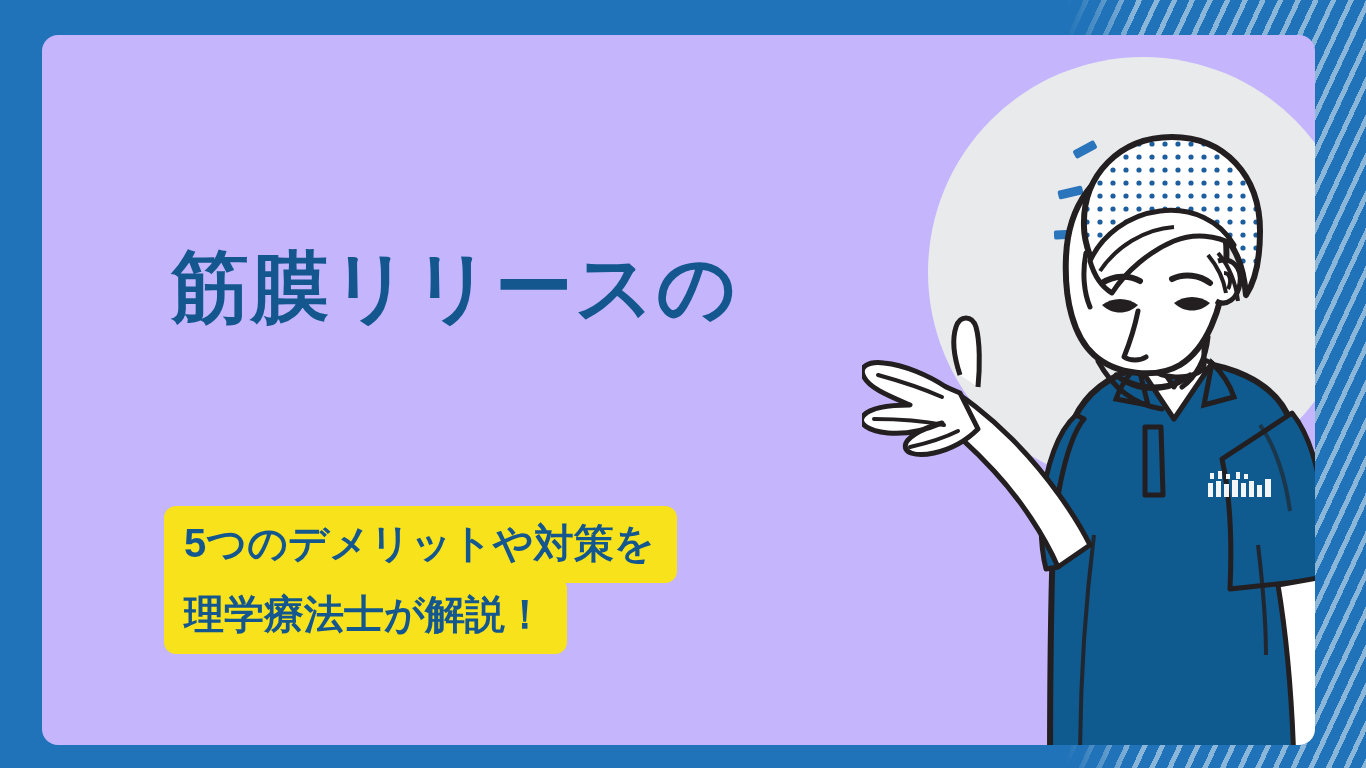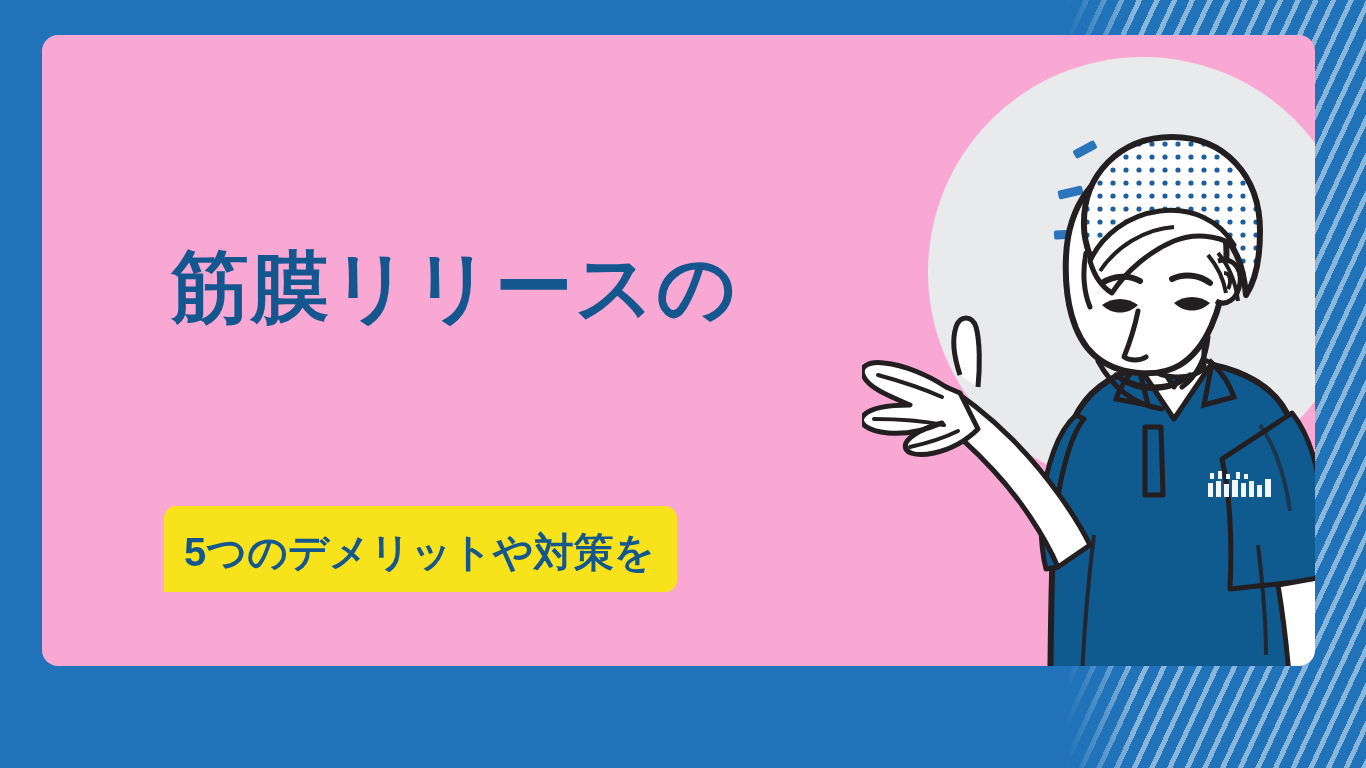--- a/index.html
+++ b/index.html
@@ -17,22 +17,22 @@
       repeating-linear-gradient(115deg,
         rgba(255,255,255,.48) 0px, rgba(255,255,255,.48) 5px,
         rgba(255,255,255,0) 5px, rgba(255,255,255,0) 16px);
     -webkit-mask-image:linear-gradient(to right, rgba(0,0,0,0) 0px, rgba(0,0,0,1) 70px);
             mask-image:linear-gradient(to right, rgba(0,0,0,0) 0px, rgba(0,0,0,1) 70px);
     pointer-events:none;
   }
 
   
   .card{
-    position:absolute;left:42px;top:35px;width:1273px;height:631px;
-    background:#f9a8d4;border-radius:16px;overflow:hidden;
+    position:absolute;left:42px;top:35px;width:1273px;height:710px;
+    background:#c4b5fd;border-radius:16px;overflow:hidden;
   }
 
   
   .grey-circle{
     position:absolute;left:886px;top:22px;width:430px;height:430px;
     border-radius:50%;background:#e9eaec;
   }
 
   
   .headline{
@@ -47,21 +47,21 @@
 
   
   .sub{
     position:absolute;left:122px;top:471px;width:760px;
     font-weight:bold;font-size:40px;line-height:62px;color:#14578f;
     white-space:nowrap;
   }
   .sub span{
     display:block;width:max-content;
     background:#f7e21c;
-    padding:15px 22px 9px 20px;
+    padding:6px 22px 9px 20px;
     border-radius:12px;
     text-align:right;
   }
   .sub .s1{border-bottom-left-radius:0;}
   .sub .s2{margin-top:-6px;border-top-left-radius:0;}
 
   
   .dash{position:absolute;background:#2a75bb;border-radius:2px;}
   .dash.d1{left:1031px;top:110px;width:24px;height:9px;transform:rotate(-28deg);}
   .dash.d2{left:1016px;top:153px;width:25px;height:9px;transform:rotate(-13deg);}
@@ -81,20 +81,21 @@
   <div class="card">
 
     <div class="grey-circle"></div>
 
     <div class="headline">
       <span class="l1">筋膜リリースの</span>
     </div>
 
     <div class="sub">
       <span class="s1">5つのデメリットや対策を</span>
+      <span class="s2">理学療法士が解説！</span>
     </div>
 
     <div class="dash d1"></div>
     <div class="dash d2"></div>
     <div class="dash d3"></div>
 
     <div class="person">
       <svg viewBox="0 0 546 728" xmlns="http://www.w3.org/2000/svg">
         <defs>
           <pattern id="hairdots" width="13" height="13" patternUnits="userSpaceOnUse">

